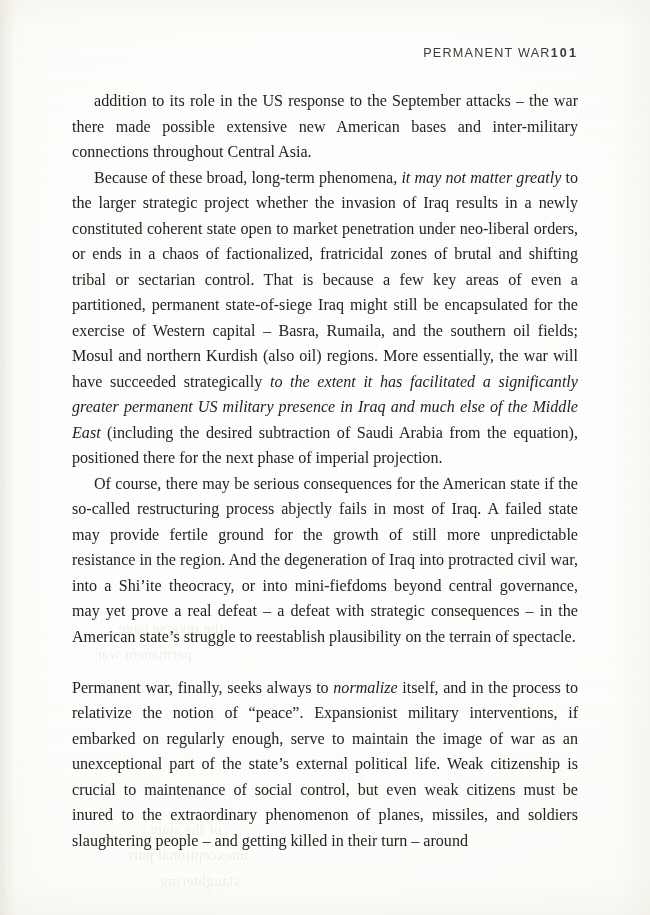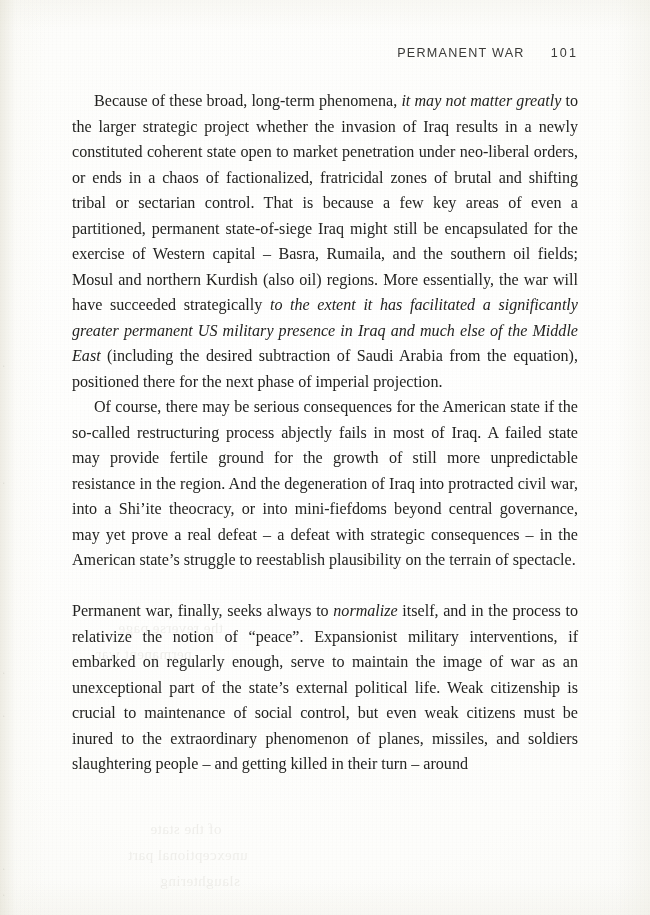--- a/index.html
+++ b/index.html
@@ -88,23 +88,23 @@
     align-items: baseline;
     font-family: "Liberation Sans", "DejaVu Sans", sans-serif;
     font-size: 12.6px;
     letter-spacing: 1.25px;
     color: #3a3a38;
   }
   .running-head .rh-title {
     white-space: nowrap;
   }
   .running-head .rh-page {
-    margin-left: 26px;
     letter-spacing: 2.1px;
     white-space: nowrap;
+    font-weight: bold;
   }
 
   
   .text-column {
     position: absolute;
     left: 72px;
     top: 88px;
     width: 506px;
   }
   p.para {
@@ -149,18 +149,19 @@
   <div class="bleed edge e4">.</div>
   <div class="bleed edge e5">.</div>
   <div class="bleed edge e6">.</div>
 
   <div class="running-head">
     <span class="rh-title">PERMANENT WAR</span>
     <span class="rh-page">101</span>
   </div>
 
   <div class="text-column">
+      <p class="para"><span>addition to its role in the US response to the September attacks – the war there made possible extensive new American bases and inter-military connections throughout Central Asia.</span></p>
       <p class="para"><span>Because of these broad, long-term phenomena, </span><em>it may not matter greatly</em><span> to the larger strategic project whether the invasion of Iraq results in a newly constituted coherent state open to market penetration under neo-liberal orders, or ends in a chaos of factionalized, fratricidal zones of brutal and shifting tribal or sectarian control. That is because a few key areas of even a partitioned, permanent state-of-siege Iraq might still be encapsulated for the exercise of Western capital – Basra, Rumaila, and the southern oil fields; Mosul and northern Kurdish (also oil) regions. More essentially, the war will have succeeded strategically </span><em>to the extent it has facilitated a significantly greater permanent US military presence in Iraq and much else of the Middle East</em><span> (including the desired subtraction of Saudi Arabia from the equation), positioned there for the next phase of imperial projection.</span></p>
       <p class="para"><span>Of course, there may be serious consequences for the American state if the so-called restructuring process abjectly fails in most of Iraq. A failed state may provide fertile ground for the growth of still more unpredictable resistance in the region. And the degeneration of Iraq into protracted civil war, into a Shi’ite theocracy, or into mini-fiefdoms beyond central governance, may yet prove a real defeat – a defeat with strategic consequences – in the American state’s struggle to reestablish plausibility on the terrain of spectacle.</span></p>
       <p class="para no-indent gap-before"><span>Permanent war, finally, seeks always to </span><em>normalize</em><span> itself, and in the process to relativize the notion of “peace”. Expansionist military interventions, if embarked on regularly enough, serve to maintain the image of war as an unexceptional part of the state’s external political life. Weak citizenship is crucial to maintenance of social control, but even weak citizens must be inured to the extraordinary phenomenon of planes, missiles, and soldiers slaughtering people – and getting killed in their turn – around</span></p>
     </div>
 
 </div>
 
 </body></html>

